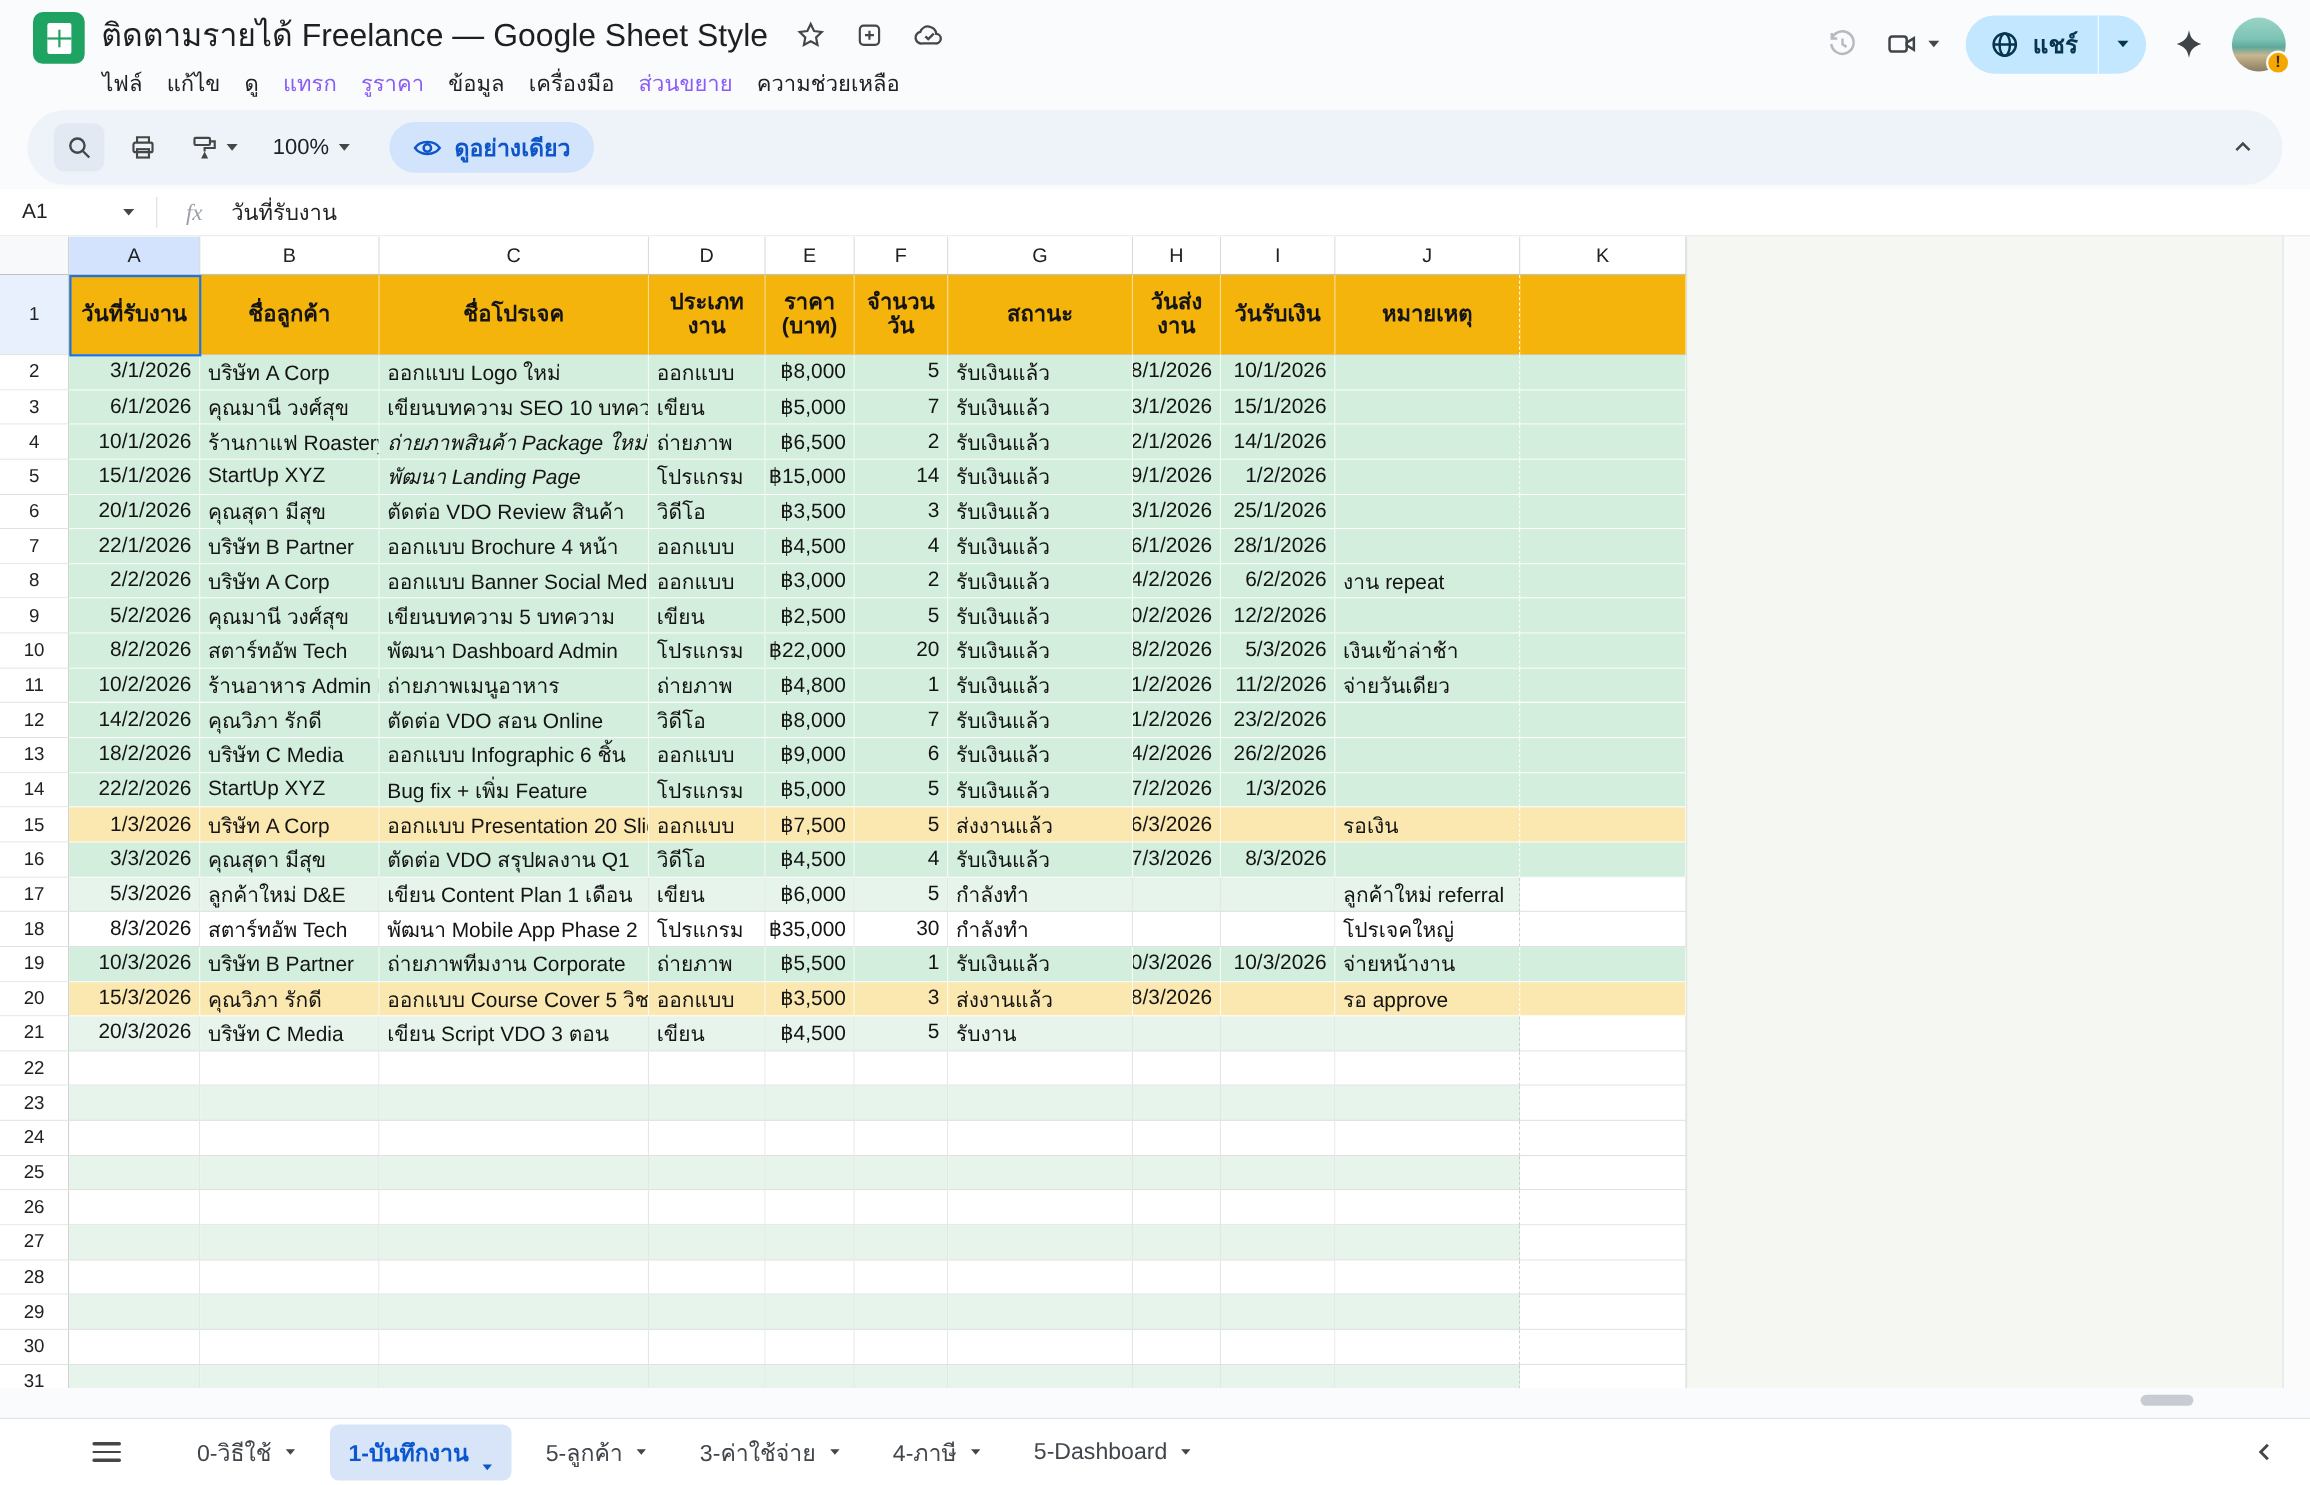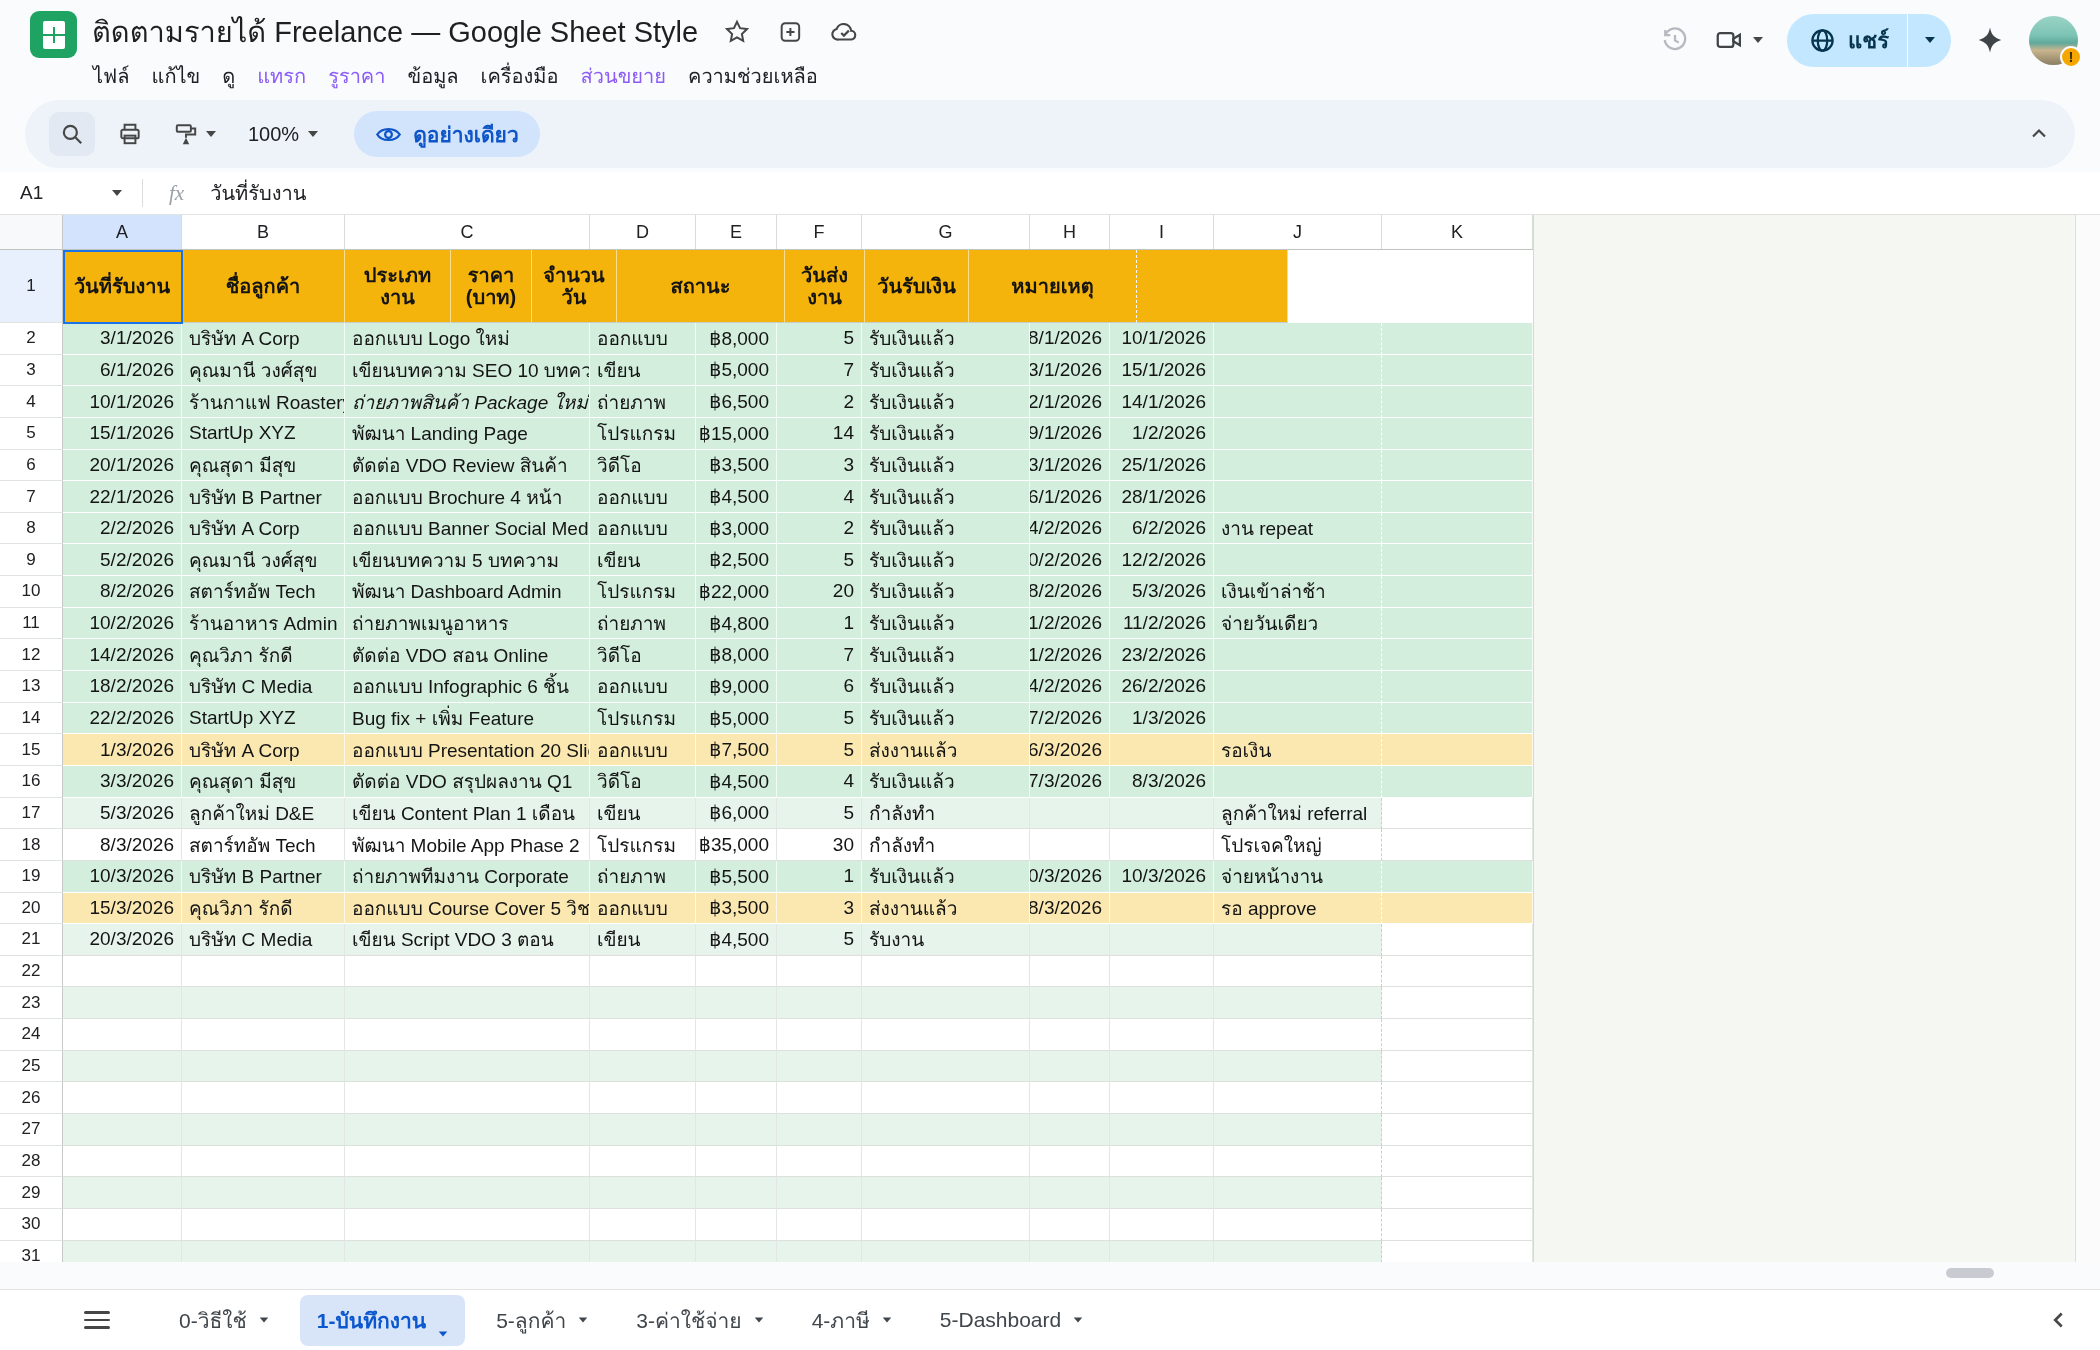--- a/index.html
+++ b/index.html
@@ -222,20 +222,21 @@
       <div class="col-letter" style="width: 168px;">G</div>
       <div class="col-letter" style="width: 80px;">H</div>
       <div class="col-letter" style="width: 104px;">I</div>
       <div class="col-letter" style="width: 168px;">J</div>
       <div class="col-letter" style="width: 151px;">K</div>
     </div>
   <div class="header-row">
       <div class="row-num selrow">1</div>
       <div class="hcell" style="width: 119px;">วันที่รับงาน</div>
       <div class="hcell" style="width: 163px;">ชื่อลูกค้า</div>
+      <div class="hcell" style="width: 245px;">ชื่อโปรเจค</div>
       <div class="hcell" style="width: 106px;">ประเภทงาน</div>
       <div class="hcell" style="width: 81px;">ราคา (บาท)</div>
       <div class="hcell" style="width: 85px;">จำนวนวัน</div>
       <div class="hcell" style="width: 168px;">สถานะ</div>
       <div class="hcell" style="width: 80px;">วันส่งงาน</div>
       <div class="hcell" style="width: 104px;">วันรับเงิน</div>
       <div class="hcell jcol" style="width: 168px;">หมายเหตุ</div>
       <div class="hcell kcol" style="width: 151px;"></div>
     </div>
   <div>
@@ -278,21 +279,21 @@
         <div class="cell" style="width: 168px; justify-content: flex-start;">รับเงินแล้ว</div>
         <div class="cell" style="width: 80px; justify-content: flex-end;">12/1/2026</div>
         <div class="cell" style="width: 104px; justify-content: flex-end;">14/1/2026</div>
         <div class="cell jcol" style="width: 168px; justify-content: flex-start;"></div>
         <div class="cell kcol" style="width: 151px;"></div>
       </div>
       <div class="grid-row f-green">
         <div class="row-num">5</div>
         <div class="cell" style="width: 119px; justify-content: flex-end;">15/1/2026</div>
         <div class="cell" style="width: 163px; justify-content: flex-start;">StartUp XYZ</div>
-        <div class="cell" style="width: 245px; justify-content: flex-start;">พัฒนา Landing Page</div>
+        <div class="cell" style="width: 245px; justify-content: flex-start; font-style: italic;">พัฒนา Landing Page</div>
         <div class="cell" style="width: 106px; justify-content: flex-start;">โปรแกรม</div>
         <div class="cell" style="width: 81px; justify-content: flex-end;">฿15,000</div>
         <div class="cell" style="width: 85px; justify-content: flex-end;">14</div>
         <div class="cell" style="width: 168px; justify-content: flex-start;">รับเงินแล้ว</div>
         <div class="cell" style="width: 80px; justify-content: flex-end;">29/1/2026</div>
         <div class="cell" style="width: 104px; justify-content: flex-end;">1/2/2026</div>
         <div class="cell jcol" style="width: 168px; justify-content: flex-start;"></div>
         <div class="cell kcol" style="width: 151px;"></div>
       </div>
       <div class="grid-row f-green">

